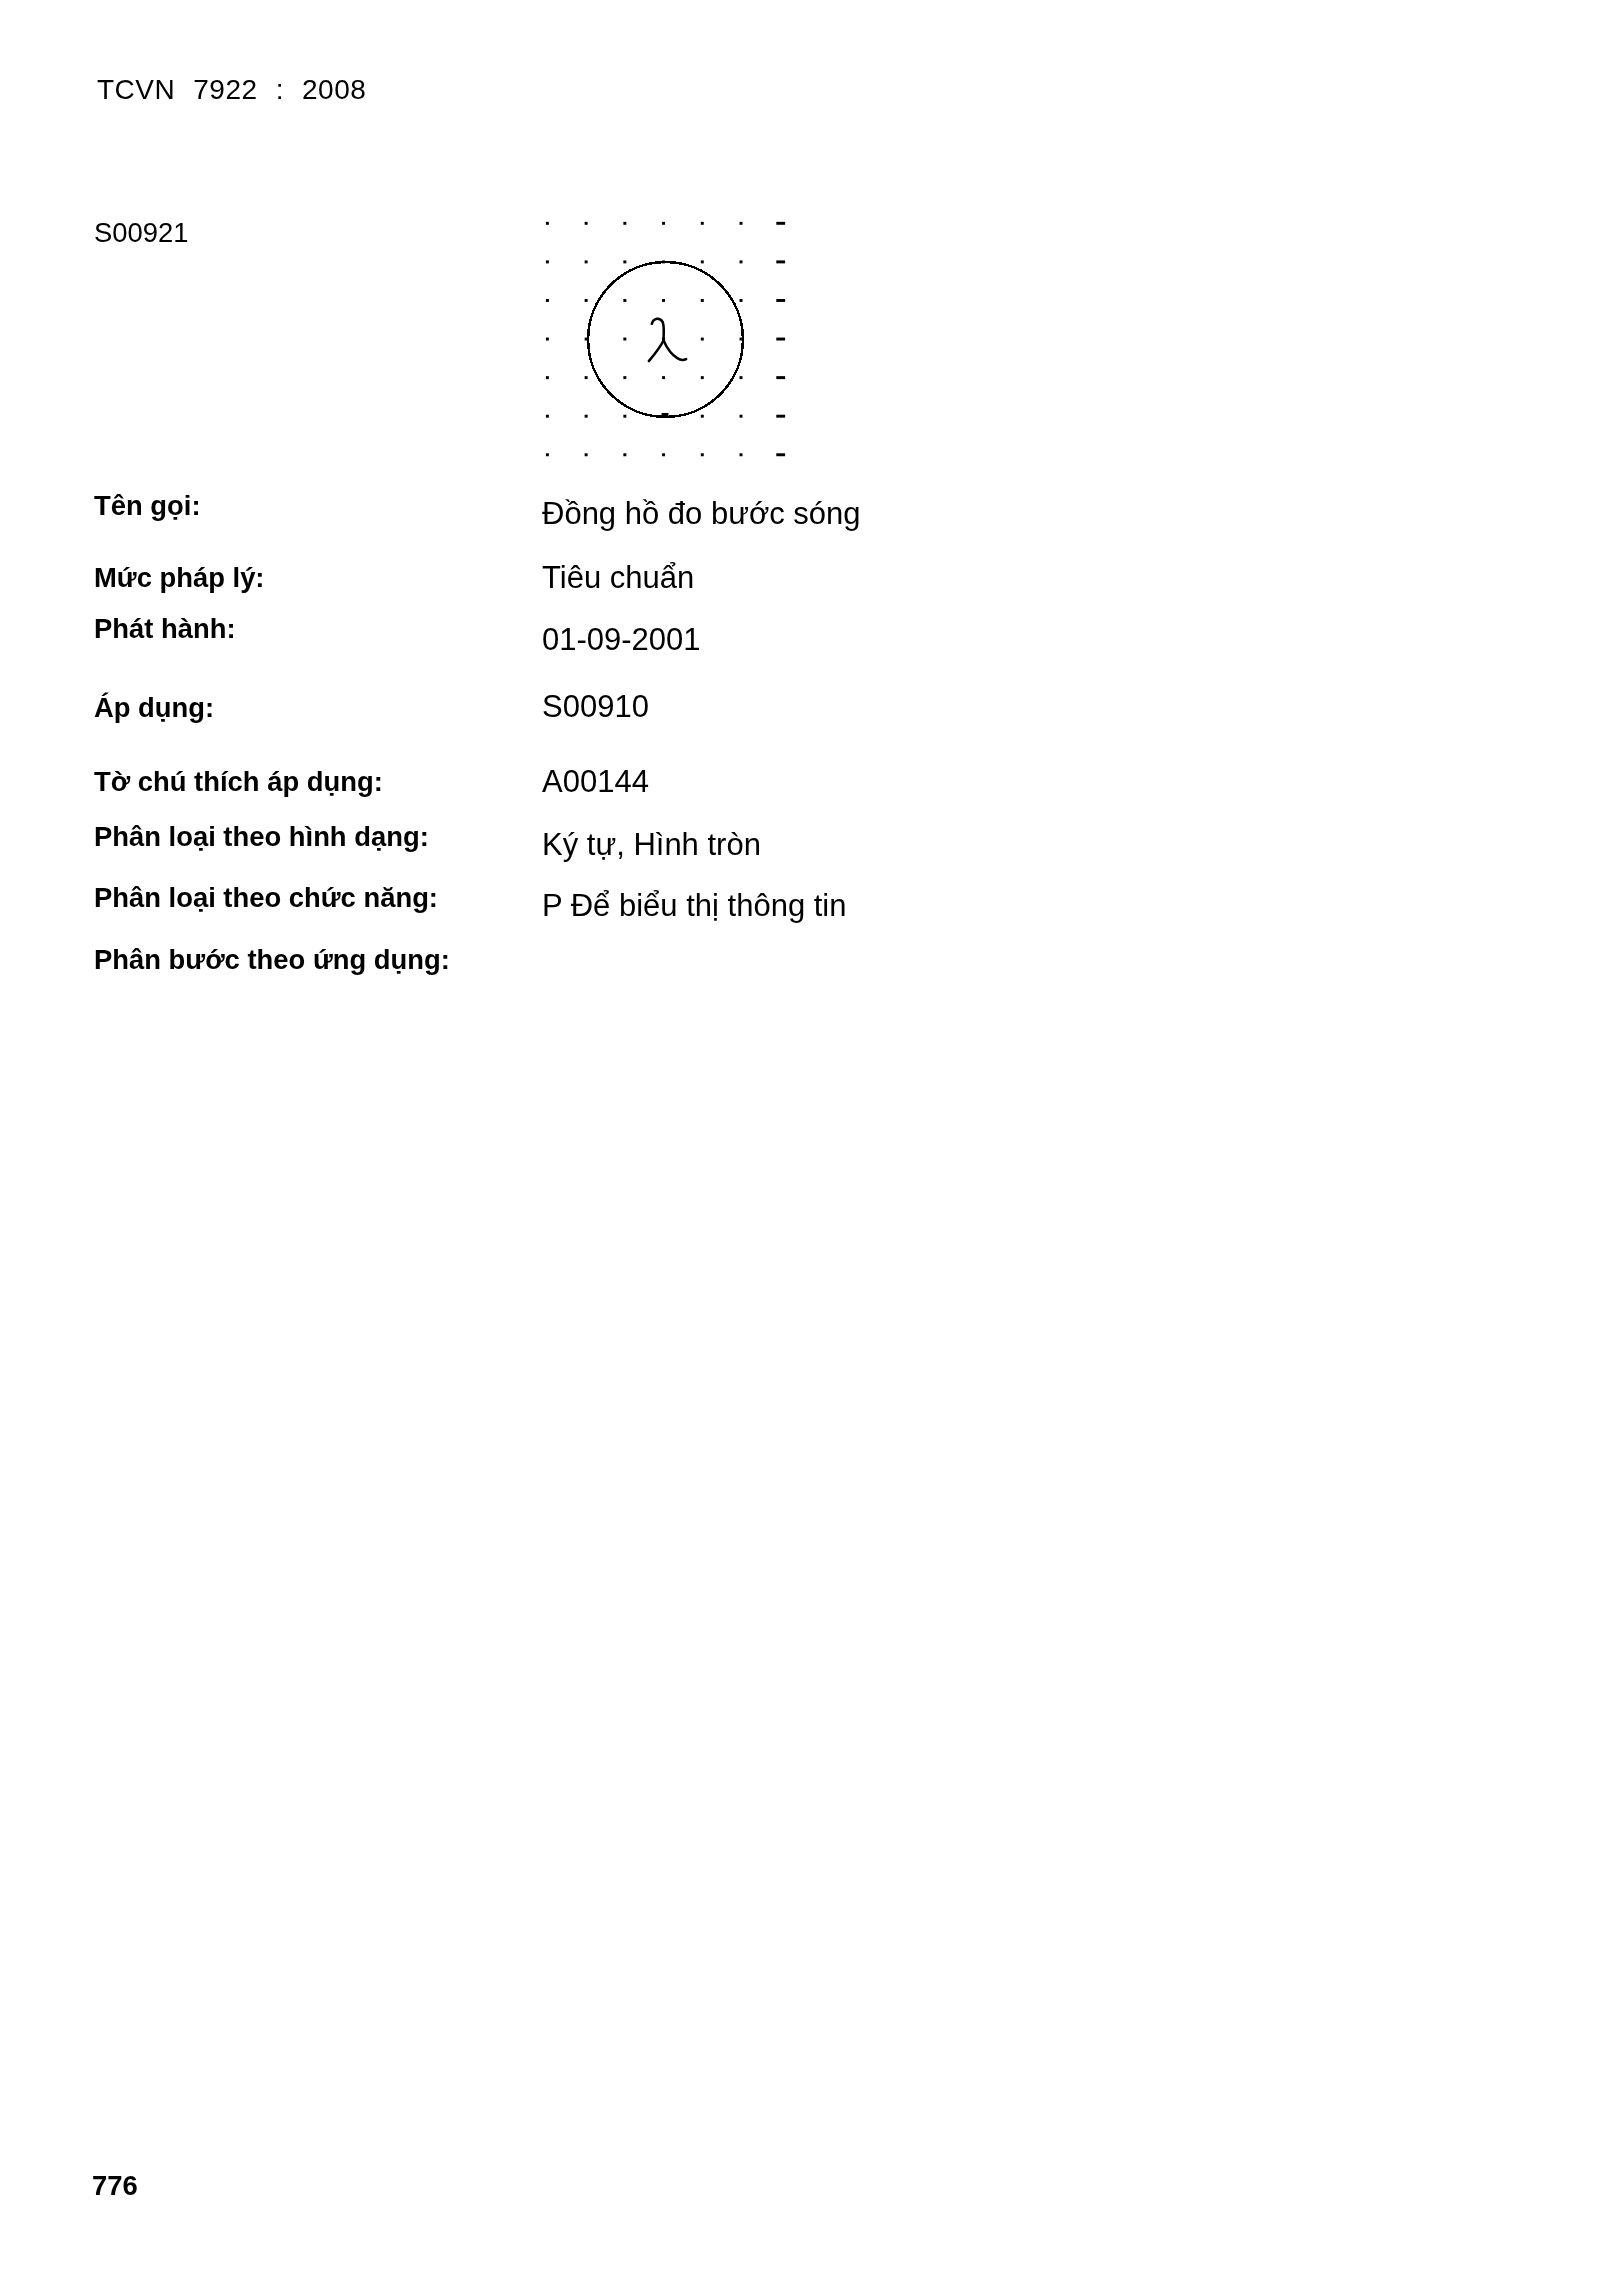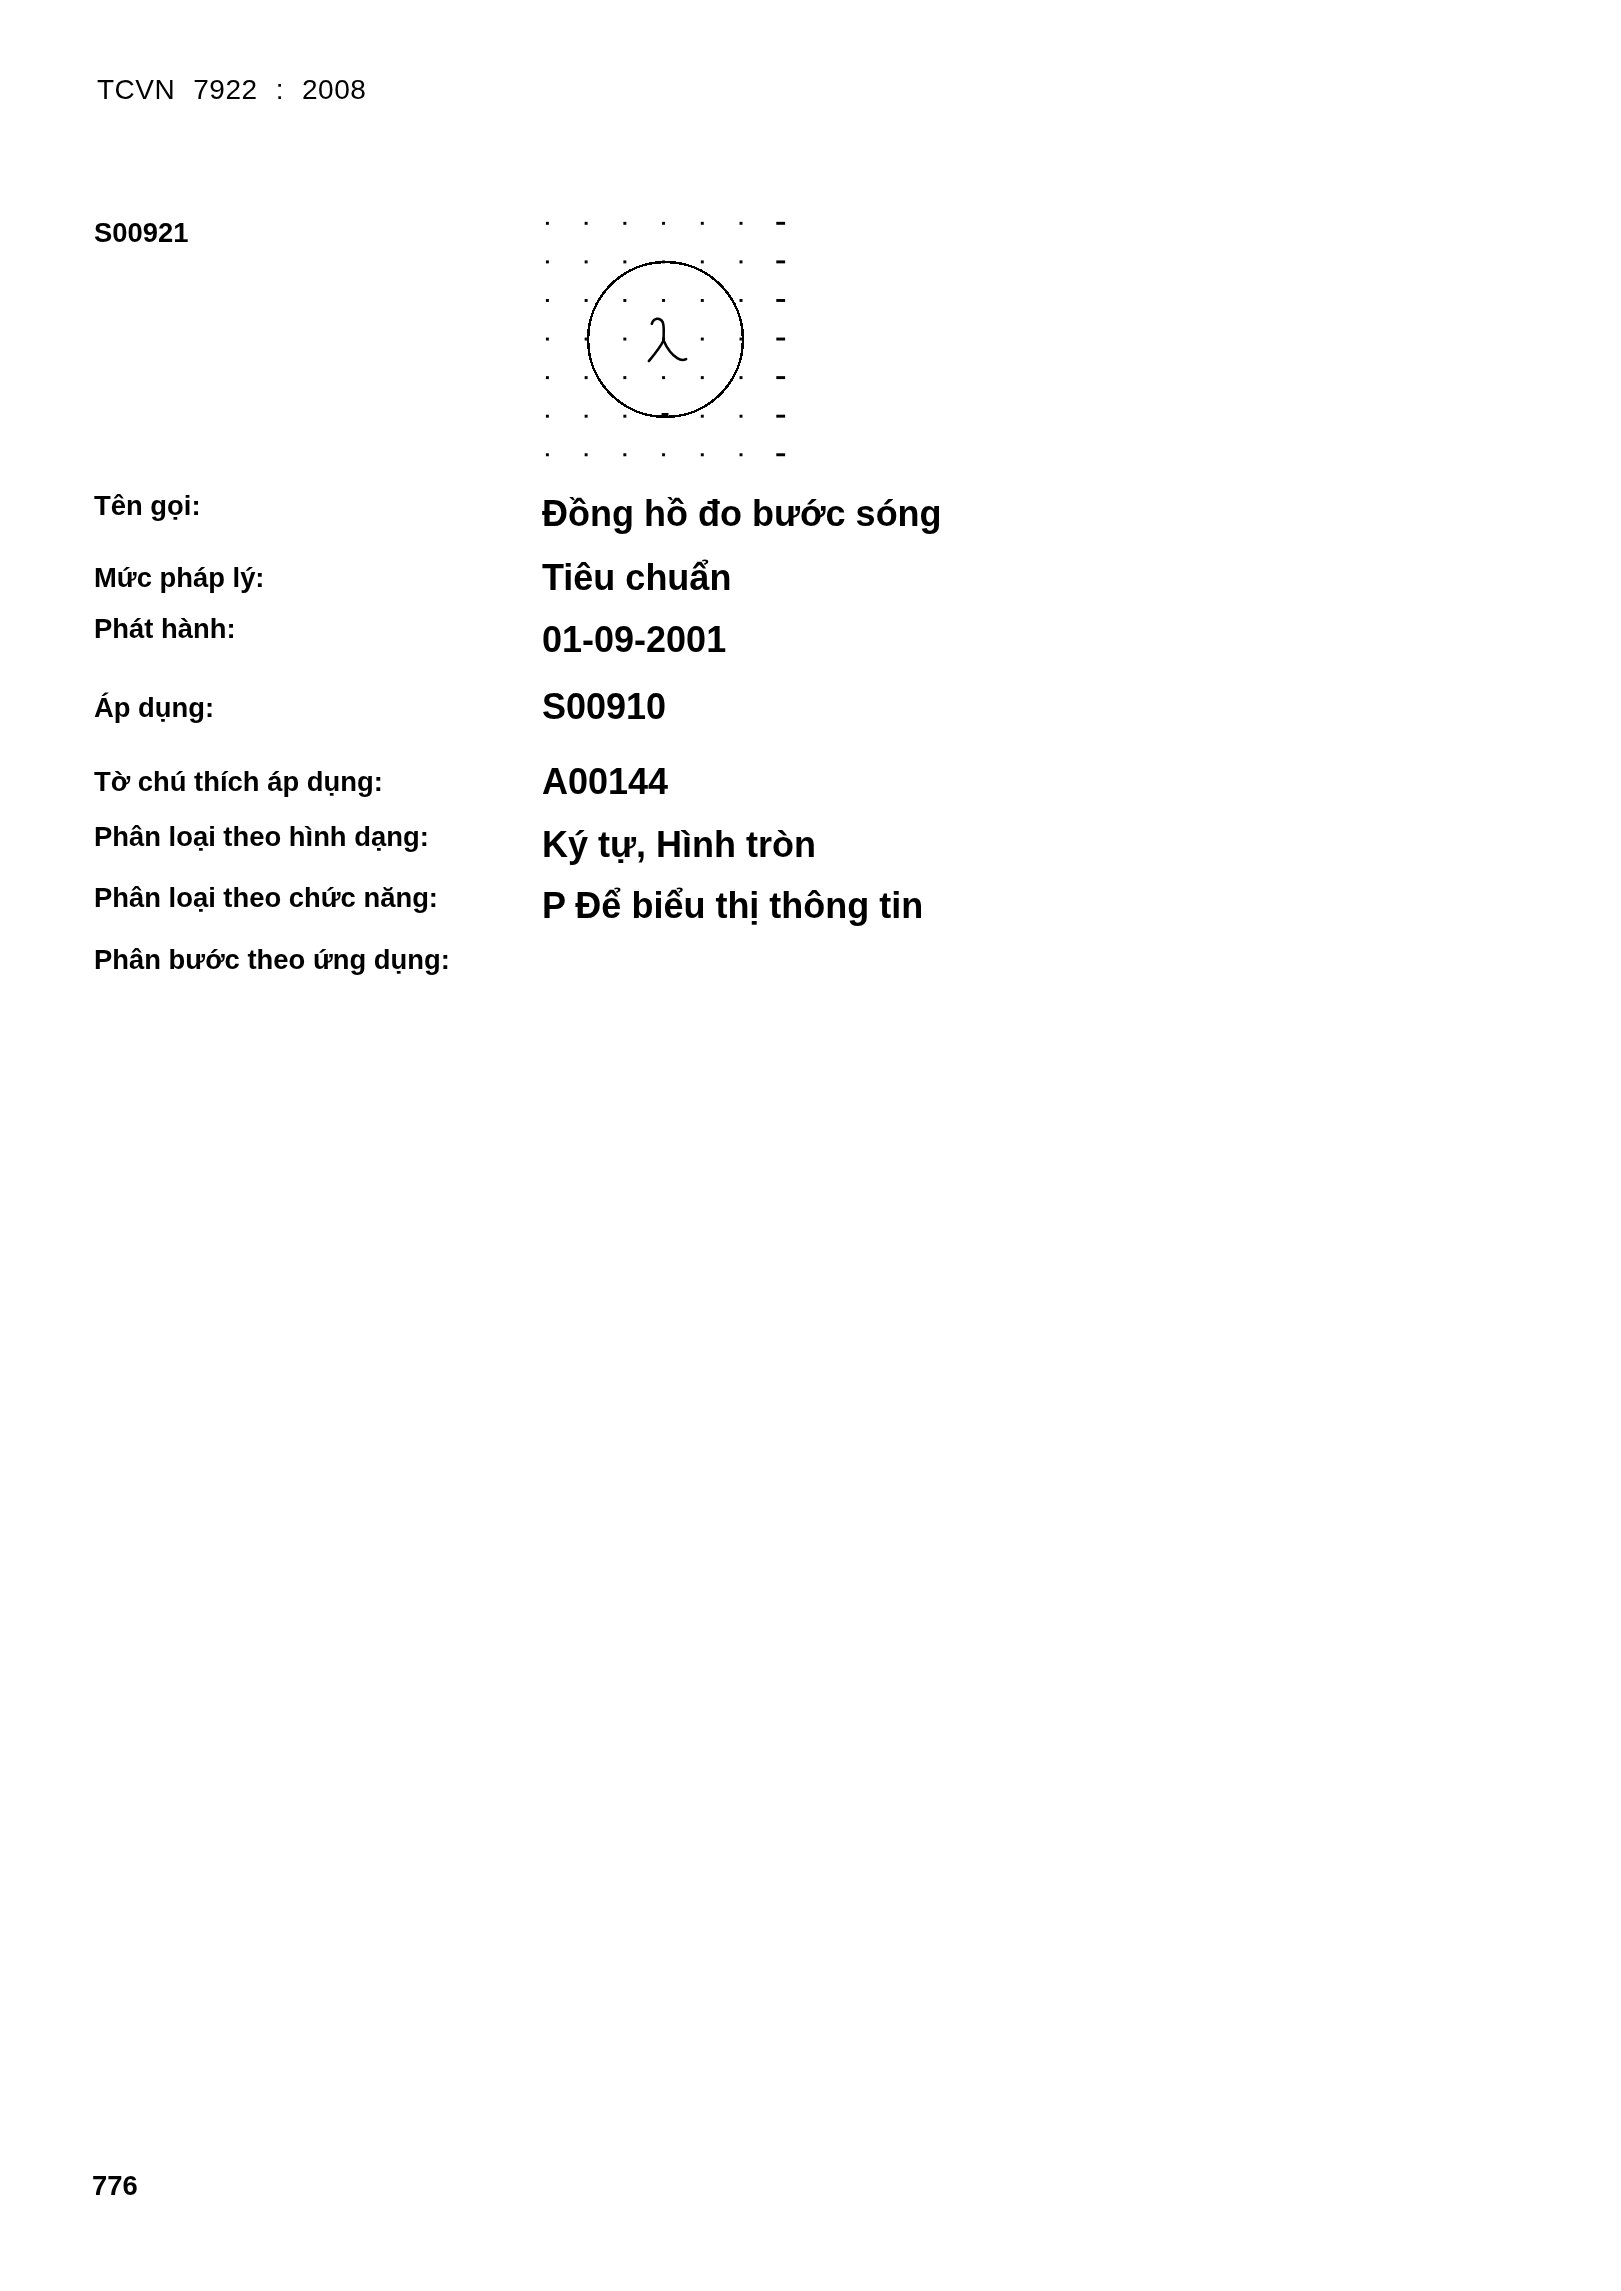--- a/index.html
+++ b/index.html
@@ -23,21 +23,21 @@
     font-weight: normal;
     word-spacing: 9.8px;
     letter-spacing: 0.5px;
     white-space: nowrap;
   }
   .symbol-id {
     position: absolute;
     left: 94px;
     top: 217px;
     font-size: 27.4px;
-    font-weight: bold;
+    font-weight: normal;
     white-space: nowrap;
   }
   .symbol-graphic {
     position: absolute;
     left: 539px;
     top: 214px;
     width: 255px;
     height: 249px;
   }
   .fields {
@@ -55,22 +55,22 @@
   }
   .field-label {
     flex: 0 0 448px;
     font-size: 27.4px;
     font-weight: bold;
     line-height: 33px;
     white-space: nowrap;
   }
   .field-value {
     flex: 1 1 auto;
-    font-size: 36px;
-    font-weight: bold;
+    font-size: 31px;
+    font-weight: normal;
     line-height: 33px;
     white-space: nowrap;
   }
   
   .field-row:nth-of-type(1) { top: 489px; }
   .field-row:nth-of-type(2) { top: 561px; }
   .field-row:nth-of-type(3) { top: 612px; justify-content: flex-end; }
   .field-row:nth-of-type(4) { top: 691px; }
   .field-row:nth-of-type(5) { top: 765px; }
   .field-row:nth-of-type(6) { top: 820px; }

